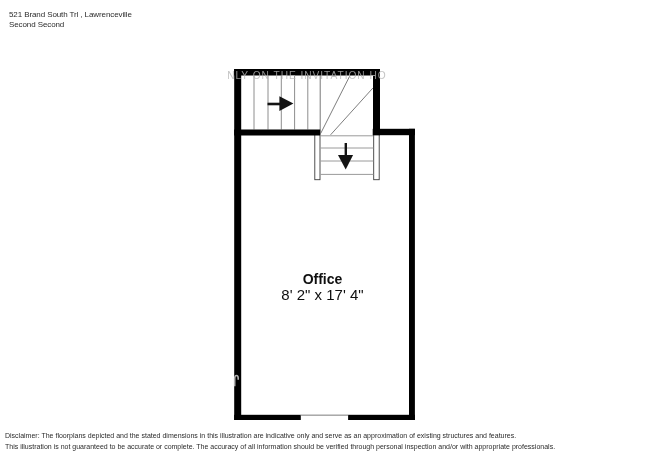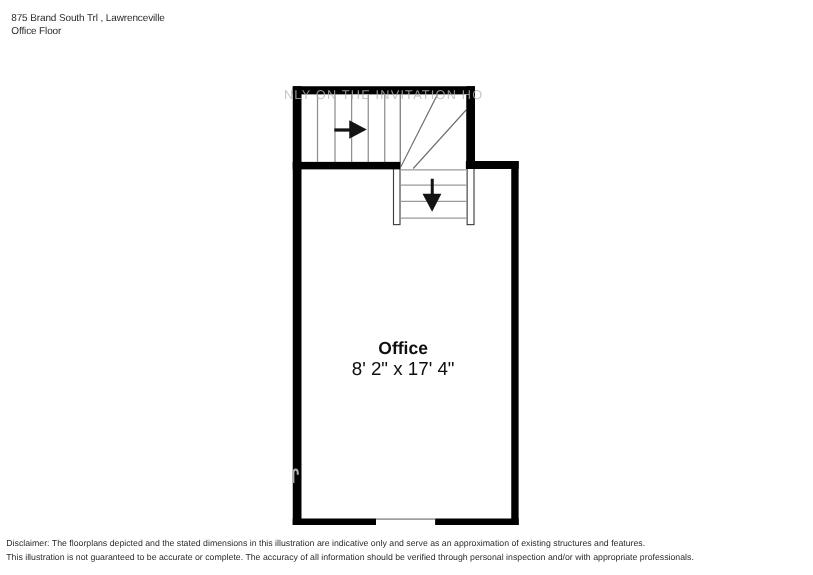--- a/index.html
+++ b/index.html
@@ -3,23 +3,23 @@
 <meta charset="utf-8">
 <style>
   html,body{margin:0;padding:0;background:#ffffff;width:650px;height:460px;overflow:hidden;}
   body{font-family:"Liberation Sans",sans-serif;position:relative;}
   .hdr{position:absolute;left:9px;color:#2b2b2b;font-size:8px;letter-spacing:-0.1px;line-height:8px;white-space:nowrap;}
   .disc{position:absolute;left:5px;color:#2b2b2b;font-size:7px;line-height:7px;white-space:nowrap;}
 </style>
 </head>
 <body>
 
-<div class="hdr" style="top:11.3px;">875 Brand South Trl , Lawrenceville</div>
+<div class="hdr" style="top:11.3px;">521 Brand South Trl , Lawrenceville</div>
 
-<div class="hdr" style="top:21.3px;">Office Floor</div>
+<div class="hdr" style="top:21.3px;">Second Second</div>
 
 <svg width="650" height="460" viewBox="0 0 650 460" style="position:absolute;left:0;top:0;" xmlns="http://www.w3.org/2000/svg">
 
   <rect x="241" y="75.5" width="132" height="54" fill="#ffffff"></rect>
 
   <g stroke="#8e8e8e" stroke-width="1">
     <line x1="254" y1="75.5" x2="254" y2="129.5"></line>
     <line x1="268" y1="75.5" x2="268" y2="129.5"></line>
     <line x1="281.3" y1="75.5" x2="281.3" y2="129.5"></line>
     <line x1="294.6" y1="75.5" x2="294.6" y2="129.5"></line>

